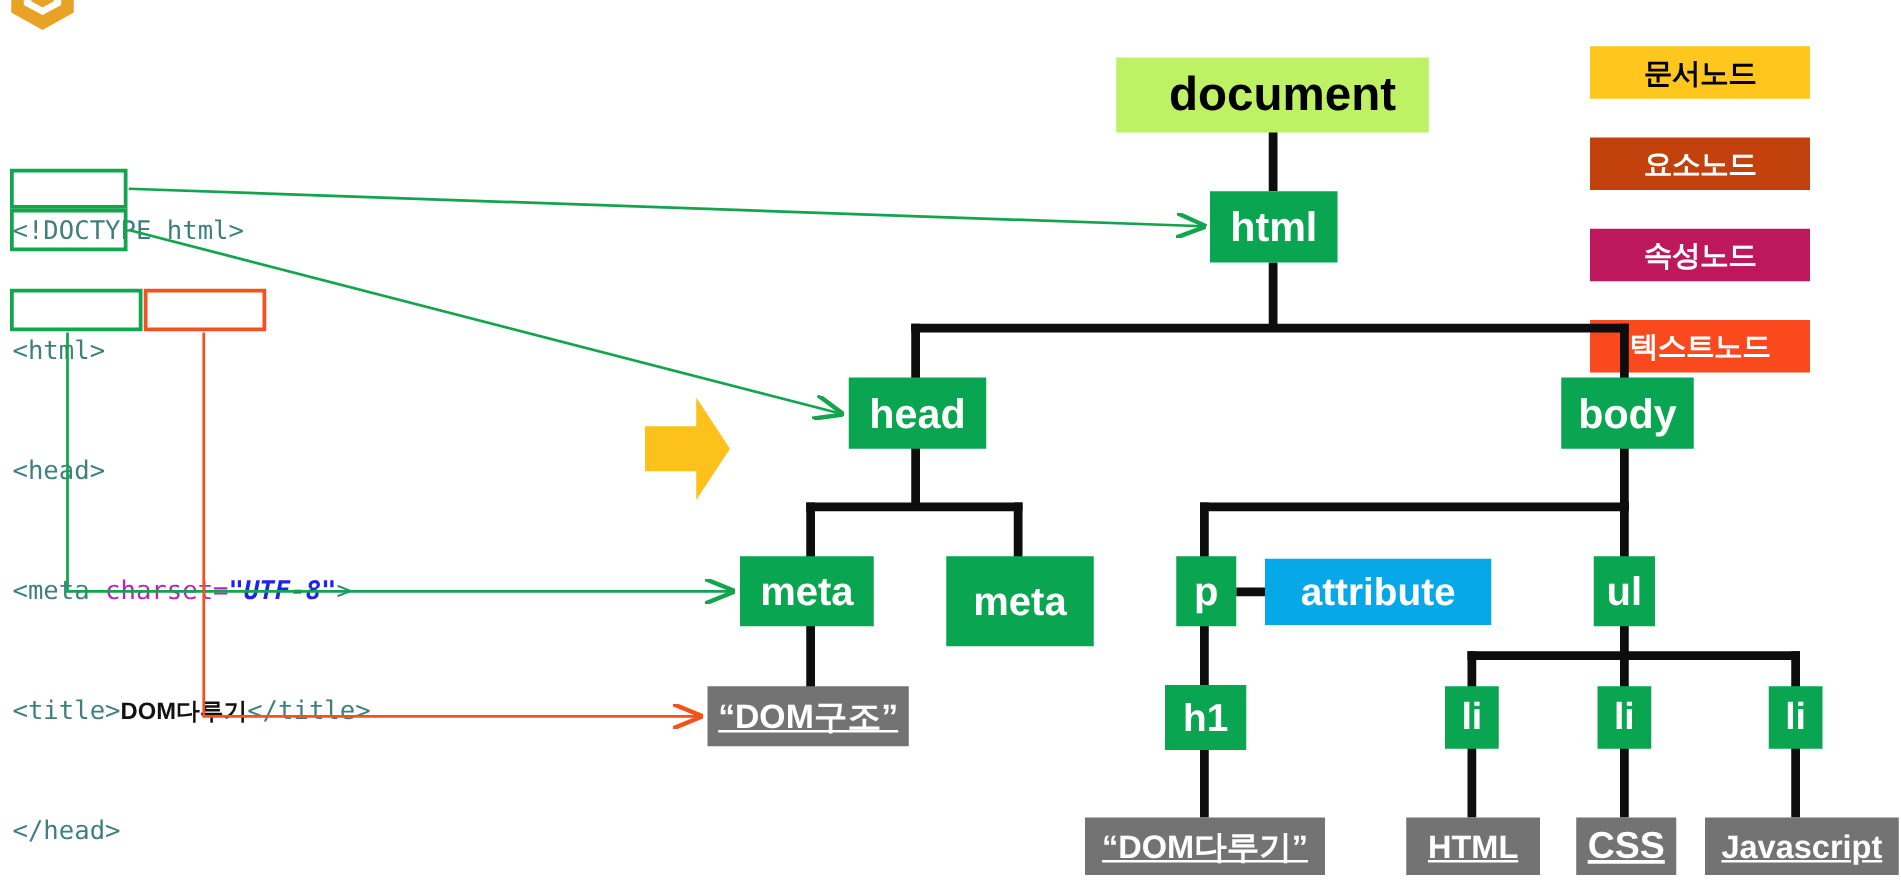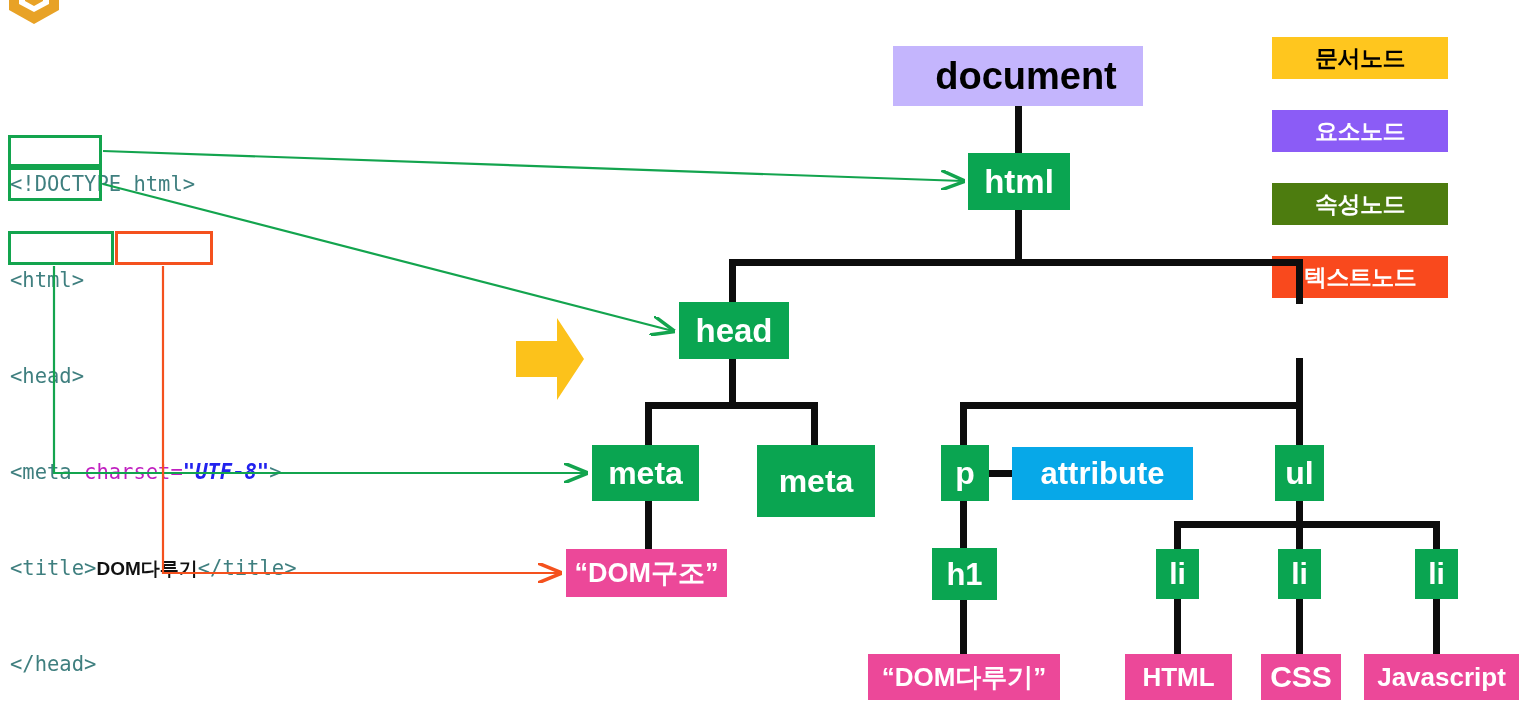--- a/index.html
+++ b/index.html
@@ -78,24 +78,24 @@
   .node {
     position: absolute;
     display: flex;
     align-items: center;
     justify-content: center;
     font-weight: bold;
     box-sizing: border-box;
     line-height: 1;
     white-space: nowrap;
   }
-  .n-doc  { background: #c4b5fd; color: #000000; padding-left: 16px; }
+  .n-doc  { background: #bef264; color: #000000; padding-left: 16px; }
   .n-el   { background: #0aa551; color: #ffffff; }
   .n-attr { background: #07a8e8; color: #ffffff; }
-  .n-text { background: #ec4899; color: #ffffff; }
+  .n-text { background: #737373; color: #ffffff; text-decoration: underline; }
 
   
   .line {
     position: absolute;
     background: #0d0d0d;
   }
 
   
   #overlay {
     position: absolute;
@@ -140,24 +140,24 @@
 
   <div class="hl hl-green" style="left:8px;  top:135px; width:94px;  height:32px;"></div>
   <div class="hl hl-green" style="left:8px;  top:167px; width:94px;  height:34px;"></div>
   <div class="hl hl-green" style="left:8px;  top:231px; width:106px; height:34px;"></div>
   <div class="hl hl-red" style="left:115px; top:231px; width:98px;  height:34px;"></div>
 
   <div id="legend">
     <div class="legend-item" style="background:#ffc61e;color:#000000;">
       <span>문서노드</span>
     </div>
-    <div class="legend-item" style="background:#8b5cf6;color:#ffffff;">
+    <div class="legend-item" style="background:#c2410c;color:#ffffff;">
       <span>요소노드</span>
     </div>
-    <div class="legend-item" style="background:#4d7c0f;color:#ffffff;">
+    <div class="legend-item" style="background:#be185d;color:#ffffff;">
       <span>속성노드</span>
     </div>
     <div class="legend-item" style="background:#f9491d;color:#ffffff;">
       <span>텍스트노드</span>
     </div>
   </div>
 
   <div class="line" style="left:1015px; top:104px; width:7px; height:49px;"></div>
 
   <div class="line" style="left:1015px; top:210px; width:7px; height:52px;"></div>
@@ -201,20 +201,23 @@
   </div>
 
   <div class="node n-el" style="left:968px; top:153px; width:102px; height:57px; font-size:33px;">
     <span>html</span>
   </div>
 
   <div class="node n-el" style="left:679px; top:302px; width:110px; height:57px; font-size:33px;">
     <span>head</span>
   </div>
 
+  <div class="node n-el" style="left:1249px; top:302px; width:106px; height:57px; font-size:33px;">
+    <span>body</span>
+  </div>
 
   <div class="node n-el" style="left:592px; top:445px; width:107px; height:56px; font-size:32px;">
     <span>meta</span>
   </div>
 
   <div class="node n-el" style="left:757px; top:445px; width:118px; height:72px; font-size:32px;">
     <span>meta</span>
   </div>
 
   <div class="node n-el" style="left:941px; top:445px; width:48px; height:56px; font-size:32px;">

